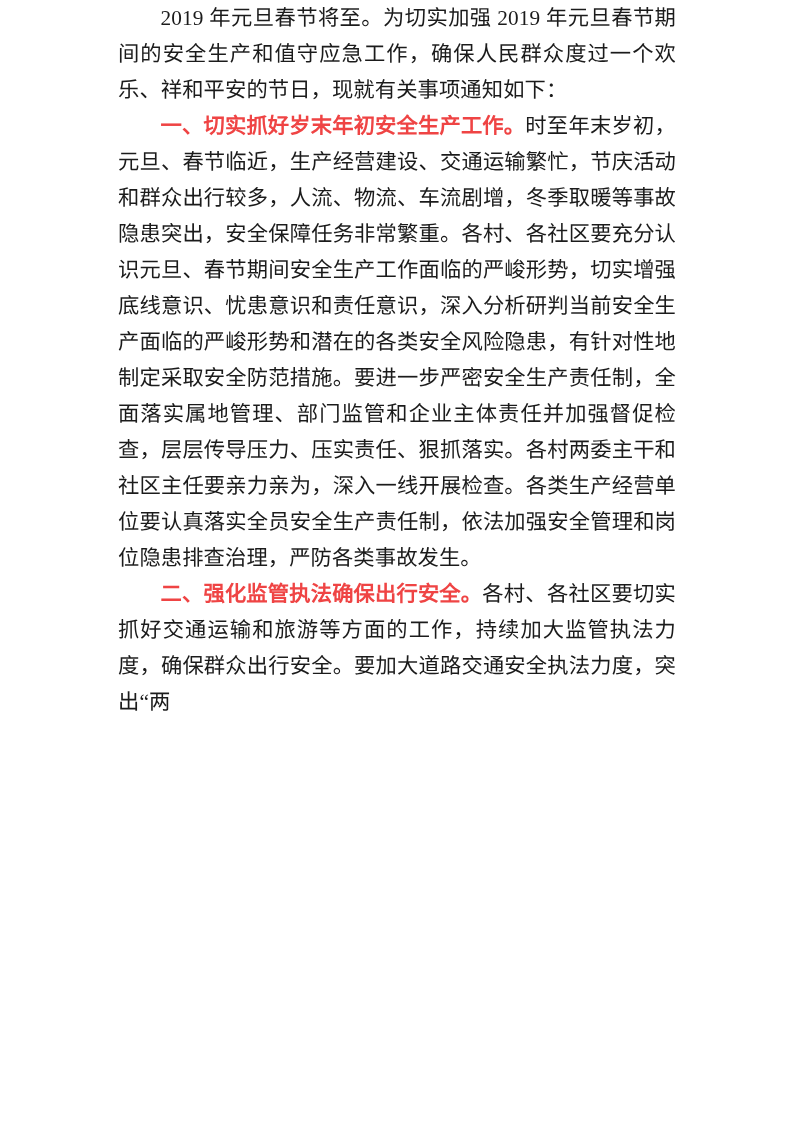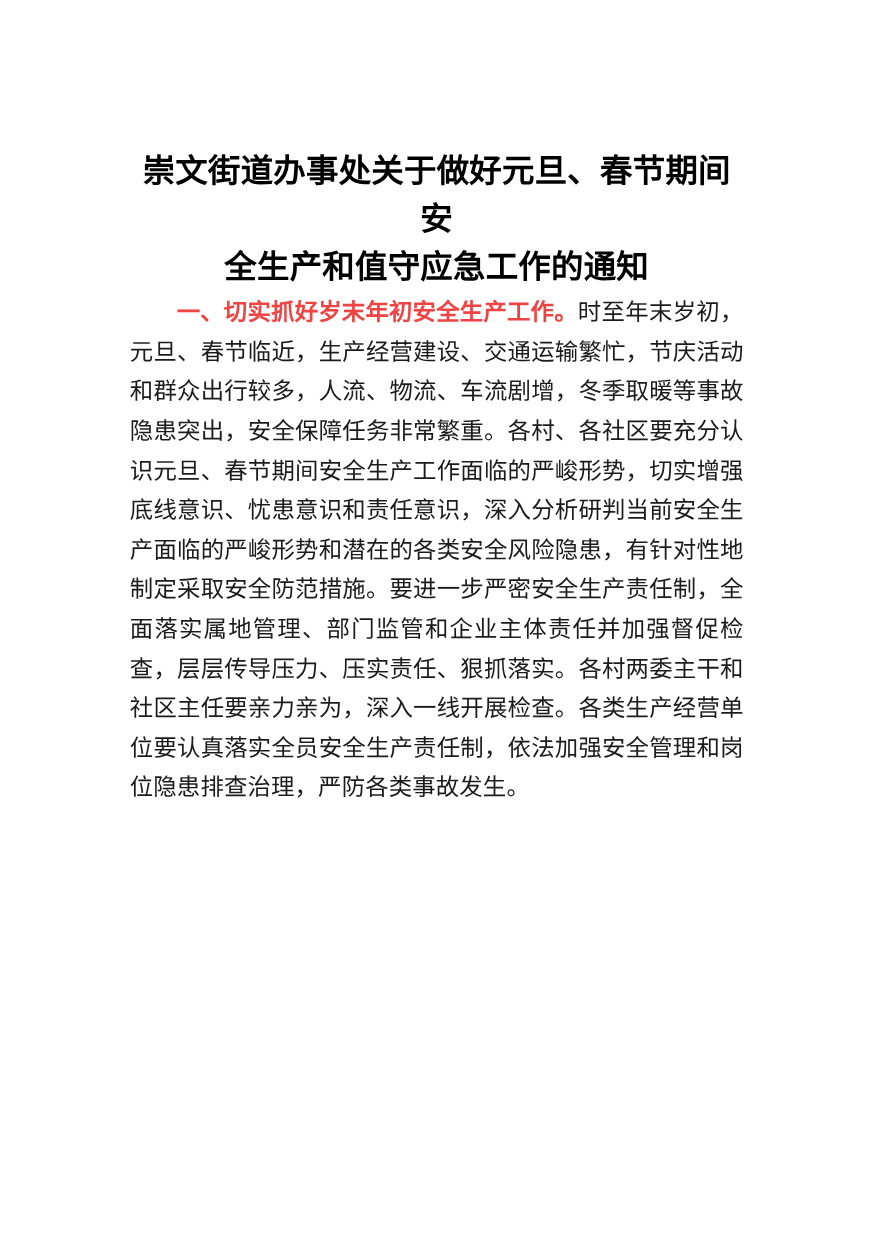--- a/index.html
+++ b/index.html
@@ -62,24 +62,22 @@
     color: #ef4444;
     letter-spacing: 0px;
   }
 </style>
 </head>
 <body>
 
 <div class="page">
   <div class="doc-body">
 
-    <h1 class="doc-title">
-      <span>崇文街道办事处关于做好元旦、春节期间安</span><br>
-      <span>全生产和值守应急工作的通知</span>
-    </h1>
 
 
+    <p class="doc-para indent"><span class="run-in-heading"></span><span>2019 年元旦春节将至。为切实加强 2019 年元旦春节期间的安全生产和值守应急工作，确保人民群众度过一个欢乐、祥和平安的节日，现就有关事项通知如下：</span></p>
 
     <p class="doc-para indent"><span class="run-in-heading">一、切实抓好岁末年初安全生产工作。</span><span>时至年末岁初，元旦、春节临近，生产经营建设、交通运输繁忙，节庆活动和群众出行较多，人流、物流、车流剧增，冬季取暖等事故隐患突出，安全保障任务非常繁重。各村、各社区要充分认识元旦、春节期间安全生产工作面临的严峻形势，切实增强底线意识、忧患意识和责任意识，深入分析研判当前安全生产面临的严峻形势和潜在的各类安全风险隐患，有针对性地制定采取安全防范措施。要进一步严密安全生产责任制，全面落实属地管理、部门监管和企业主体责任并加强督促检查，层层传导压力、压实责任、狠抓落实。各村两委主干和社区主任要亲力亲为，深入一线开展检查。各类生产经营单位要认真落实全员安全生产责任制，依法加强安全管理和岗位隐患排查治理，严防各类事故发生。</span></p>
 
+    <p class="doc-para indent"><span class="run-in-heading">二、强化监管执法确保出行安全。</span><span>各村、各社区要切实抓好交通运输和旅游等方面的工作，持续加大监管执法力度，确保群众出行安全。要加大道路交通安全执法力度，突出“两</span></p>
 
   </div>
 </div>
 
 </body></html>

